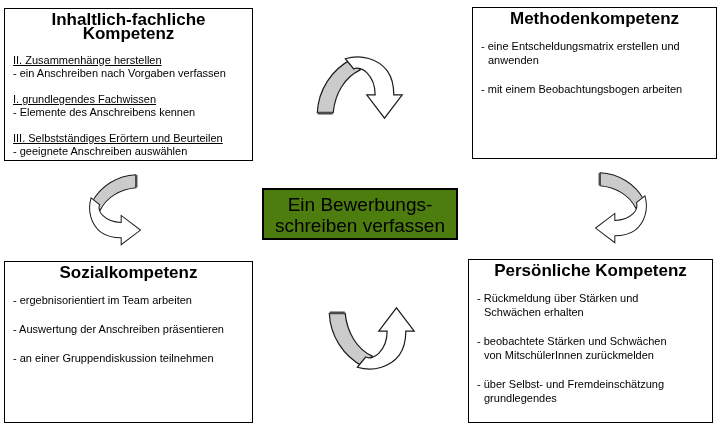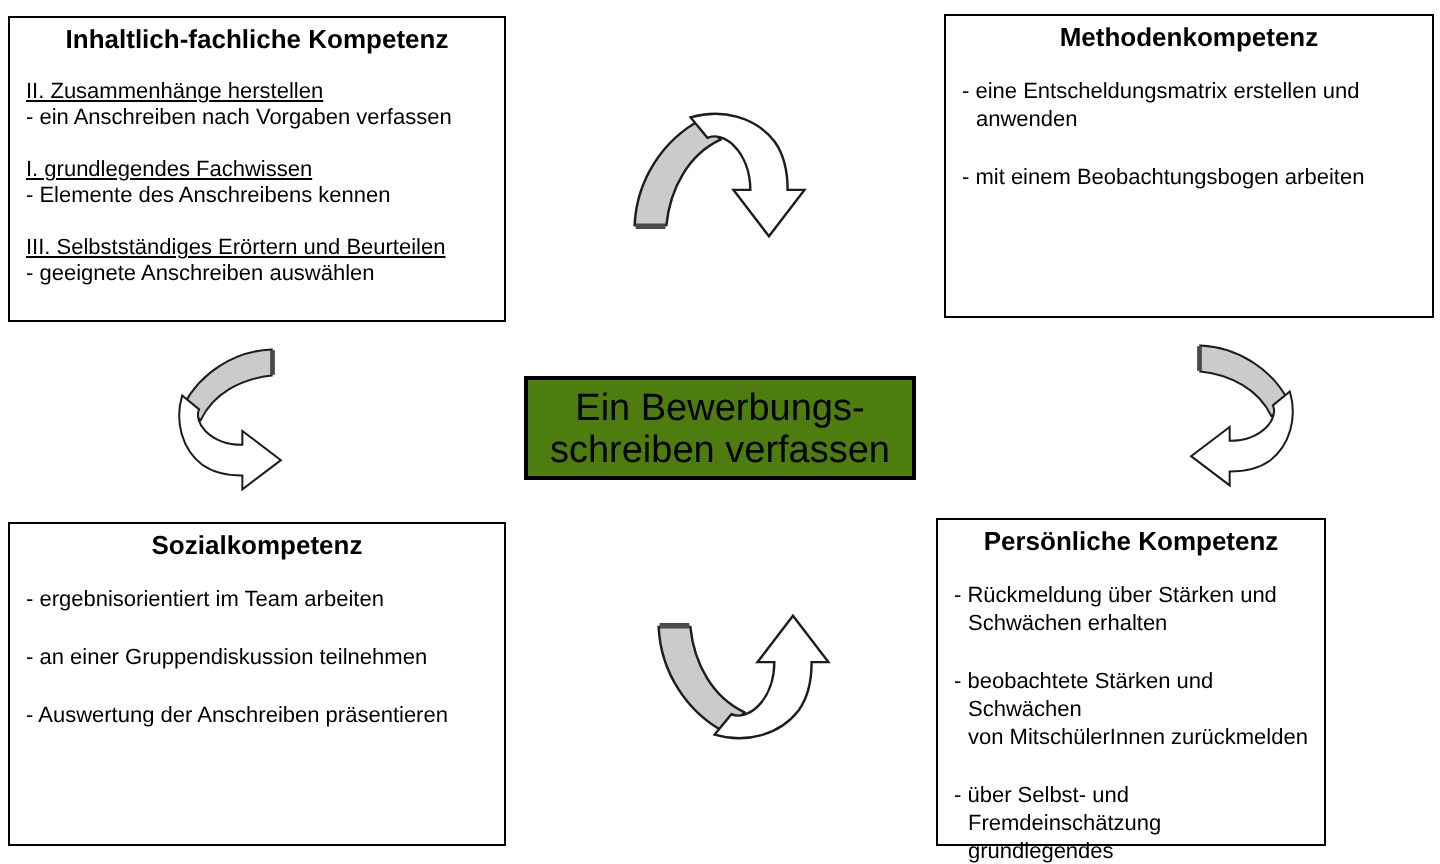--- a/index.html
+++ b/index.html
@@ -9,23 +9,23 @@
     font-family:"Liberation Sans","DejaVu Sans",sans-serif;
     color:var(--text,#000);
   }
   .box{
     position:absolute;border:1px solid var(--box-border,#000);
     padding:4px 8px;font-size:11px;box-sizing:border-box;background:#fff;
   }
   .box-tl{left:4px;top:8px;width:249px;height:153px;}
   .box-tr{left:472px;top:7px;width:245px;height:152px;}
   .box-bl{left:4px;top:261px;width:249px;height:162px;}
-  .box-br{left:468px;top:259px;width:195px;height:164px;}
+  .box-br{left:468px;top:259px;width:245px;height:164px;}
   .box-title{
-    font-weight:bold;font-size:13px;line-height:14px;
+    font-weight:bold;font-size:17px;line-height:14px;
     text-align:center;margin:0 0 13px 0;
   }
   .group{margin:0 0 13px 0;}
   .heading{text-decoration:underline;line-height:13px;white-space:nowrap;}
   .gline{line-height:13px;white-space:nowrap;}
   .item{
     margin:0 0 15px 0;line-height:14px;white-space:pre-line;
     padding-left:7px;text-indent:-7px;
   }
   .center-box{
@@ -69,22 +69,22 @@
   <div class="box box-tr">
     <div class="box-title">Methodenkompetenz</div>
     <p class="item">- eine Entscheldungsmatrix erstellen und
 anwenden</p>
     <p class="item">- mit einem Beobachtungsbogen arbeiten</p>
   </div>
 
   <div class="box box-bl">
     <div class="box-title">Sozialkompetenz</div>
     <p class="item">- ergebnisorientiert im Team arbeiten</p>
+    <p class="item">- Auswertung der Anschreiben präsentieren</p>
     <p class="item">- an einer Gruppendiskussion teilnehmen</p>
-    <p class="item">- Auswertung der Anschreiben präsentieren</p>
   </div>
 
   <div class="box box-br">
     <div class="box-title">Persönliche Kompetenz</div>
     <p class="item">- Rückmeldung über Stärken und
 Schwächen erhalten</p>
     <p class="item">- beobachtete Stärken und Schwächen
 von MitschülerInnen zurückmelden</p>
     <p class="item">- über Selbst- und Fremdeinschätzung
 grundlegendes</p>

